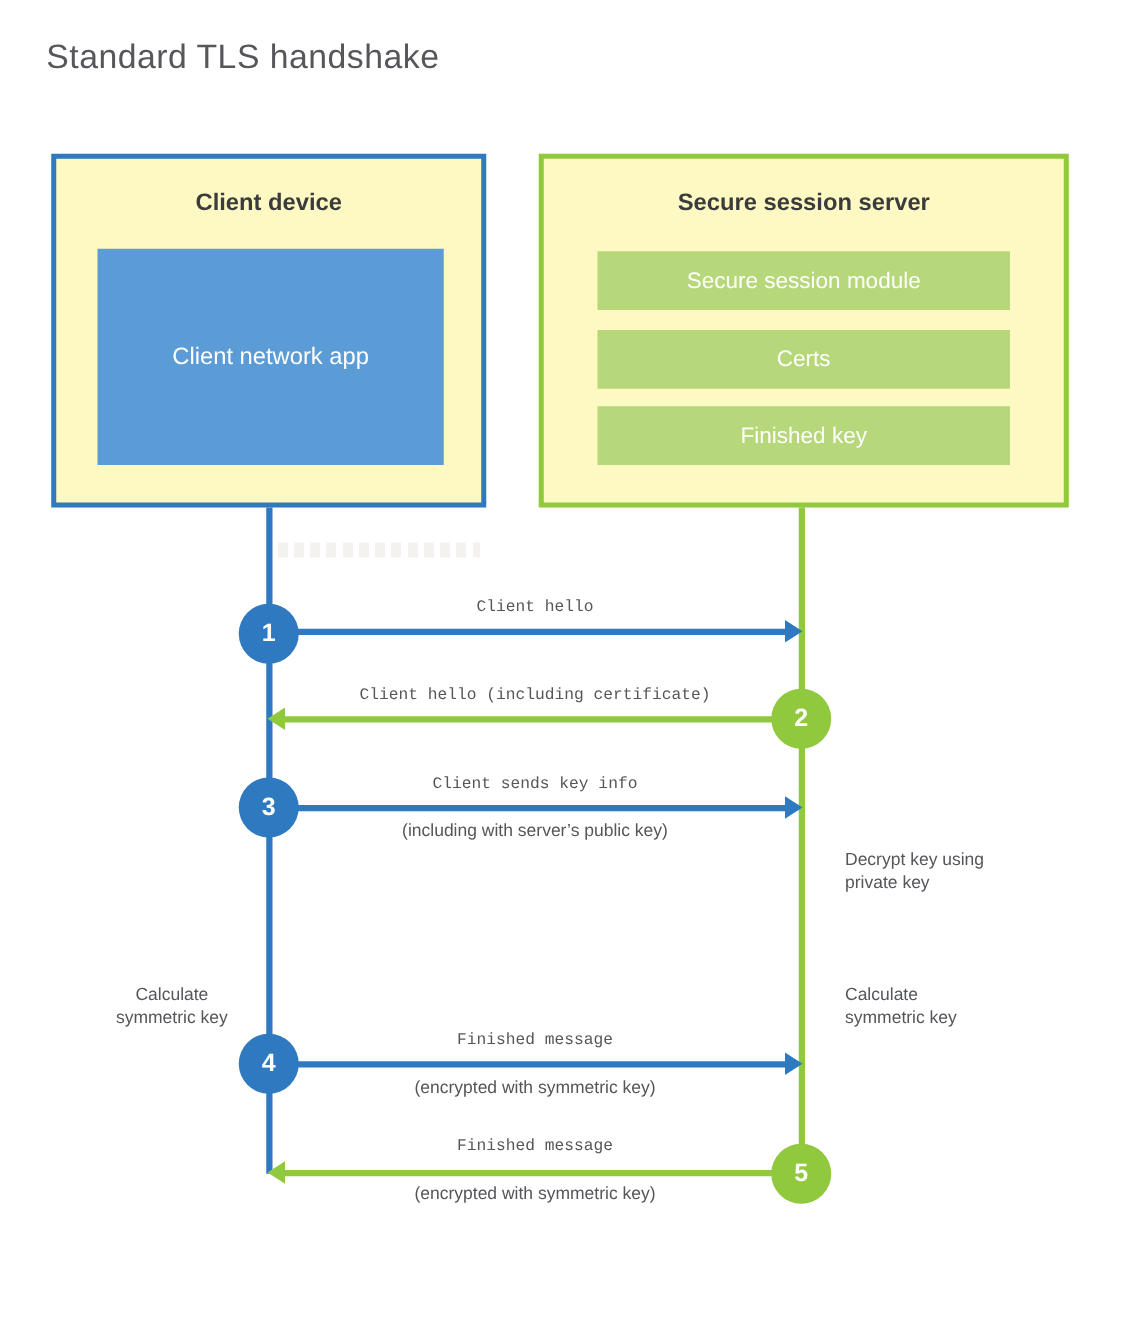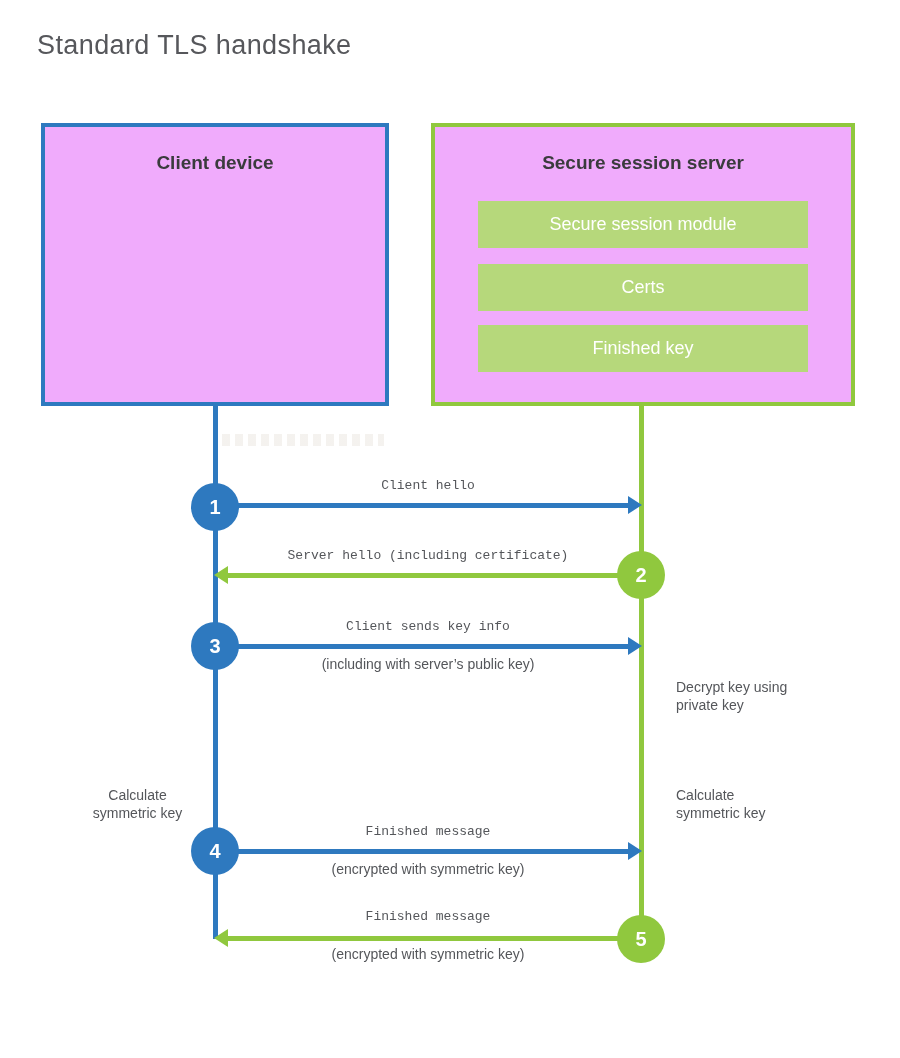--- a/index.html
+++ b/index.html
@@ -11,21 +11,21 @@
     --text-gray:#54565a;
     --title-gray:#56575b;
   }
   *{margin:0;padding:0;box-sizing:border-box;}
   body{background:#ffffff;font-family:"Liberation Sans","DejaVu Sans",sans-serif;}
   .canvas{position:relative;width:900px;height:1058px;background:#ffffff;overflow:hidden;}
 
   .page-title{position:absolute;left:37px;top:30px;font-size:27px;font-weight:300;
     color:var(--title-gray);letter-spacing:.4px;}
 
-  .outer-box{position:absolute;top:123px;height:283px;background:#f0abfc;}
+  .outer-box{position:absolute;top:123px;height:283px;background:#fef9c3;}
   .outer-box.client{left:41px;width:348px;border:4px solid var(--blue);}
   .outer-box.server{left:431px;width:424px;border:4px solid var(--green);}
   .box-title{position:absolute;left:0;top:25px;width:100%;text-align:center;
     font-size:19px;font-weight:700;color:var(--text-dark);}
 
   .app-box{position:absolute;left:33px;top:72px;width:277px;height:173px;
     background:var(--blue-fill);display:flex;align-items:center;justify-content:center;}
   .app-box span{display:block;width:180px;text-align:center;color:#ffffff;
     font-size:19px;line-height:1.45;}
 
@@ -78,39 +78,42 @@
 </style>
 </head>
 <body>
 
 <div class="canvas">
 
   <div class="page-title">Standard TLS handshake</div>
 
   <div class="outer-box client">
     <div class="box-title">Client device</div>
+    <div class="app-box">
+      <span>Client network app</span>
+    </div>
   </div>
 
   <div class="outer-box server">
     <div class="box-title">Secure session server</div>
     <div class="server-bar b1">Certs</div>
     <div class="server-bar b0">Secure session module</div>
     <div class="server-bar b2">Finished key</div>
   </div>
 
   <div class="lifeline client"></div>
   <div class="lifeline server"></div>
   <div class="watermark-dashes"></div>
 
   <div class="msg-label l1">Client hello</div>
   <div class="arrow-line blue a1"></div>
   <div class="arrow-head right h1"></div>
   <div class="step-badge blue badge-1">1</div>
 
-  <div class="msg-label l2">Server hello (including certificate)</div>
+  <div class="msg-label l2">Client hello (including certificate)</div>
   <div class="arrow-line green a2"></div>
   <div class="arrow-head left h2"></div>
   <div class="step-badge green badge-2">2</div>
 
   <div class="msg-label l3">Client sends key info</div>
   <div class="arrow-line blue a3"></div>
   <div class="arrow-head right h3"></div>
   <div class="msg-sublabel s3">(including with server’s public key)</div>
   <div class="step-badge blue badge-3">3</div>
 

